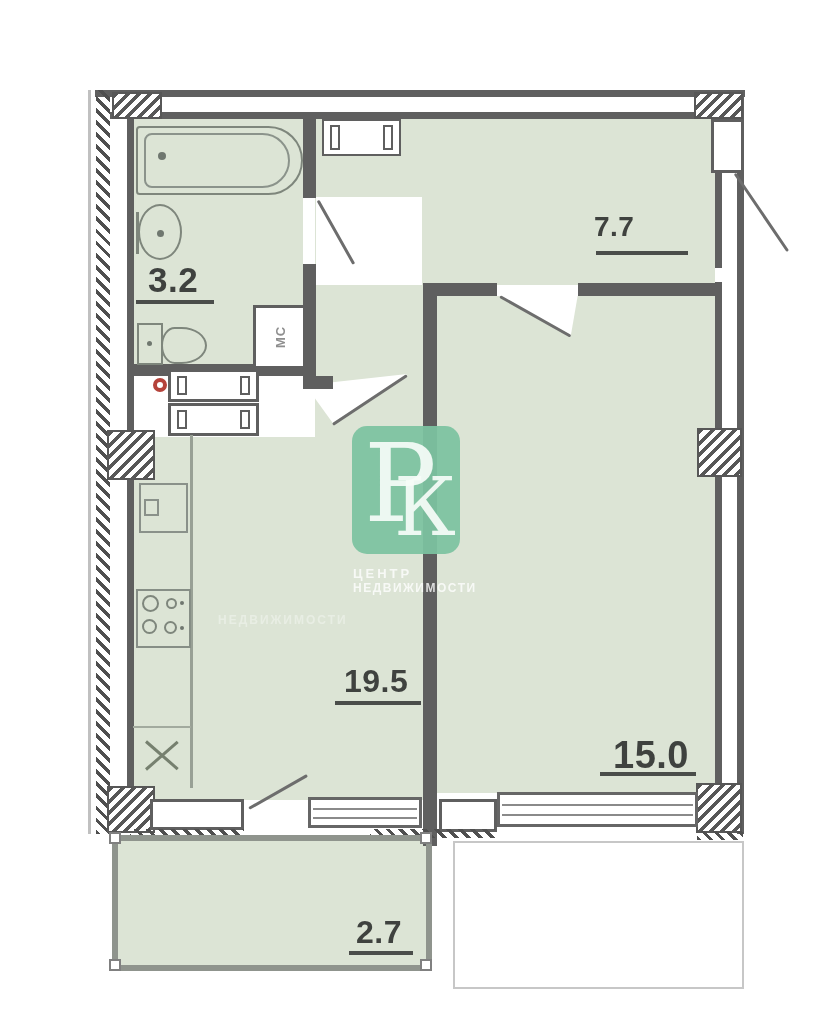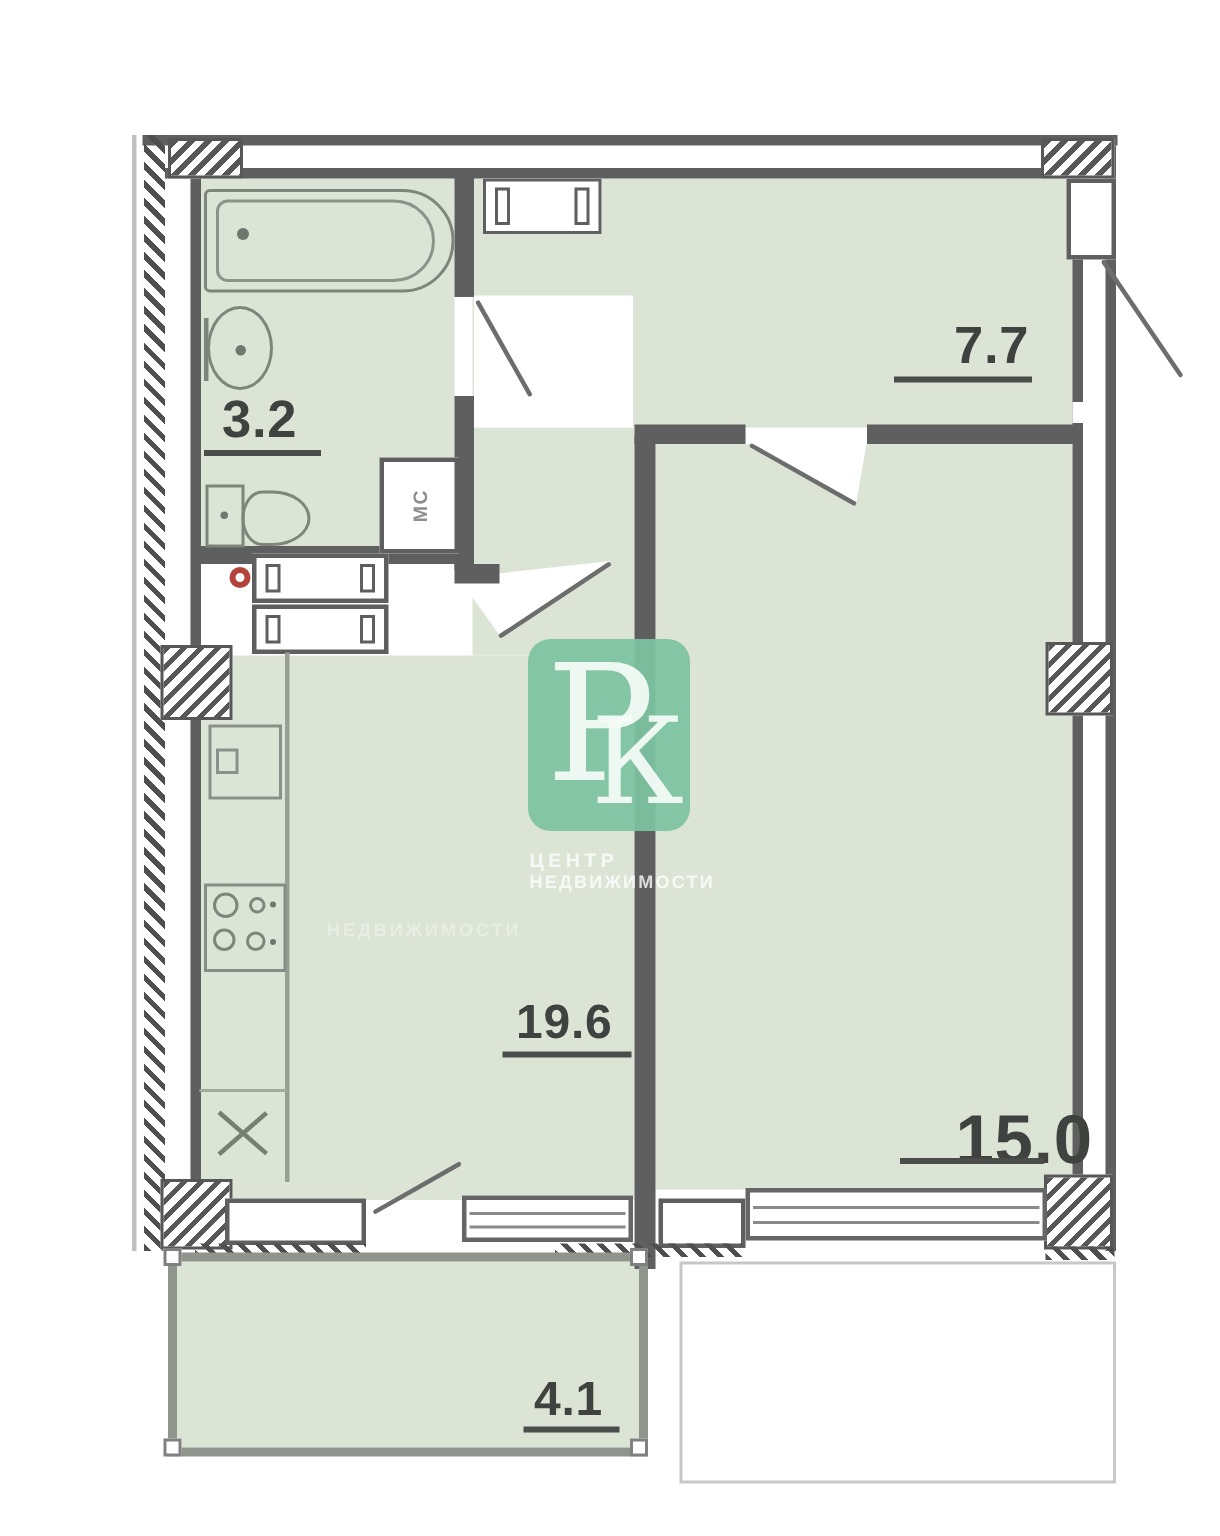--- a/index.html
+++ b/index.html
@@ -133,30 +133,30 @@
   <div class="abs circ" style="left:142px;top:619px;width:15px;height:15px;"></div>
   <div class="abs circ" style="left:164px;top:621px;width:13px;height:13px;"></div>
   <div class="abs dot" style="left:180px;top:601px;width:4px;height:4px;"></div>
   <div class="abs dot" style="left:180px;top:626px;width:4px;height:4px;"></div>
   <div class="abs" style="left:146px;top:740px;width:42px;height:3px;background:#76806f;transform:rotate(41deg);transform-origin:0 50%;"></div>
   <div class="abs" style="left:146px;top:768px;width:42px;height:3px;background:#76806f;transform:rotate(-41deg);transform-origin:0 50%;"></div>
 
   <div class="abs lbl" style="left:148px;top:262px;font-size:35px;">3.2</div>
   <div class="abs ul" style="left:136px;top:300px;width:78px;"></div>
 
-  <div class="abs lbl" style="left:636px;top:213px;font-size:35px;">7.7</div>
+  <div class="abs lbl" style="left:594px;top:213px;font-size:28px;">7.7</div>
   <div class="abs ul" style="left:596px;top:251px;width:92px;"></div>
 
-  <div class="abs lbl" style="left:344px;top:665px;font-size:32px;">19.6</div>
+  <div class="abs lbl" style="left:344px;top:665px;font-size:32px;">19.5</div>
   <div class="abs ul" style="left:335px;top:701px;width:86px;"></div>
 
-  <div class="abs lbl" style="left:613px;top:736px;font-size:46px;margin-left:24px;">15.0</div>
+  <div class="abs lbl" style="left:613px;top:736px;font-size:38px;">15.0</div>
   <div class="abs ul" style="left:600px;top:772px;width:96px;"></div>
 
-  <div class="abs lbl" style="left:356px;top:916px;font-size:32px;">4.1</div>
+  <div class="abs lbl" style="left:356px;top:916px;font-size:32px;">2.7</div>
   <div class="abs ul" style="left:349px;top:951px;width:64px;"></div>
 
   <div class="abs" style="left:352px;top:426px;width:108px;height:128px;background:rgba(124,195,160,.93);border-radius:15px;"></div>
   <span class="abs wm-letter" style="left:364px;top:430px;font-size:108px;">Р</span>
   <span class="abs wm-letter" style="left:394px;top:468px;font-size:80px;">К</span>
   <div class="abs wm-cap" style="left:353px;top:566px;font-size:13px;">ЦЕНТР</div>
   <div class="abs wm-cap" style="left:353px;top:581px;font-size:12px;letter-spacing:1.5px;">НЕДВИЖИМОСТИ</div>
   <div class="abs wm-cap" style="left:218px;top:613px;font-size:12px;letter-spacing:2px;opacity:.45;">НЕДВИЖИМОСТИ</div>
 
 </div>

